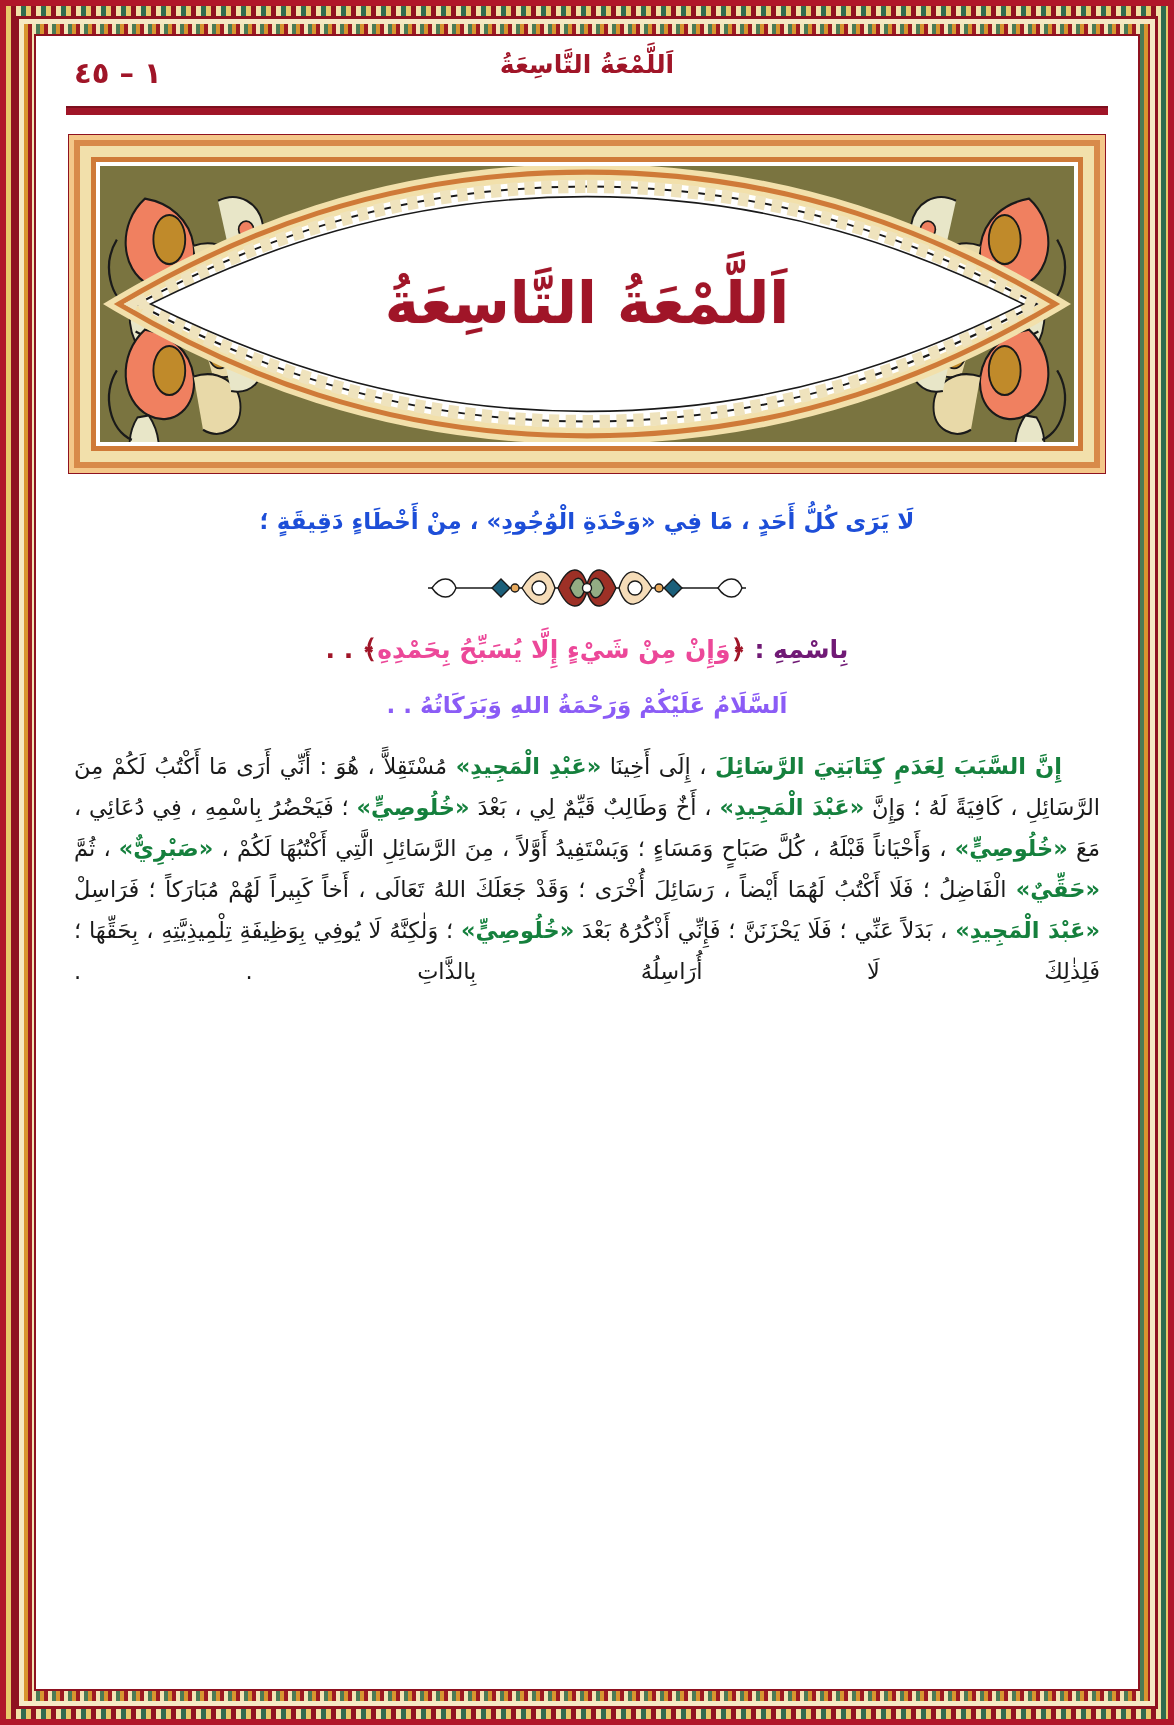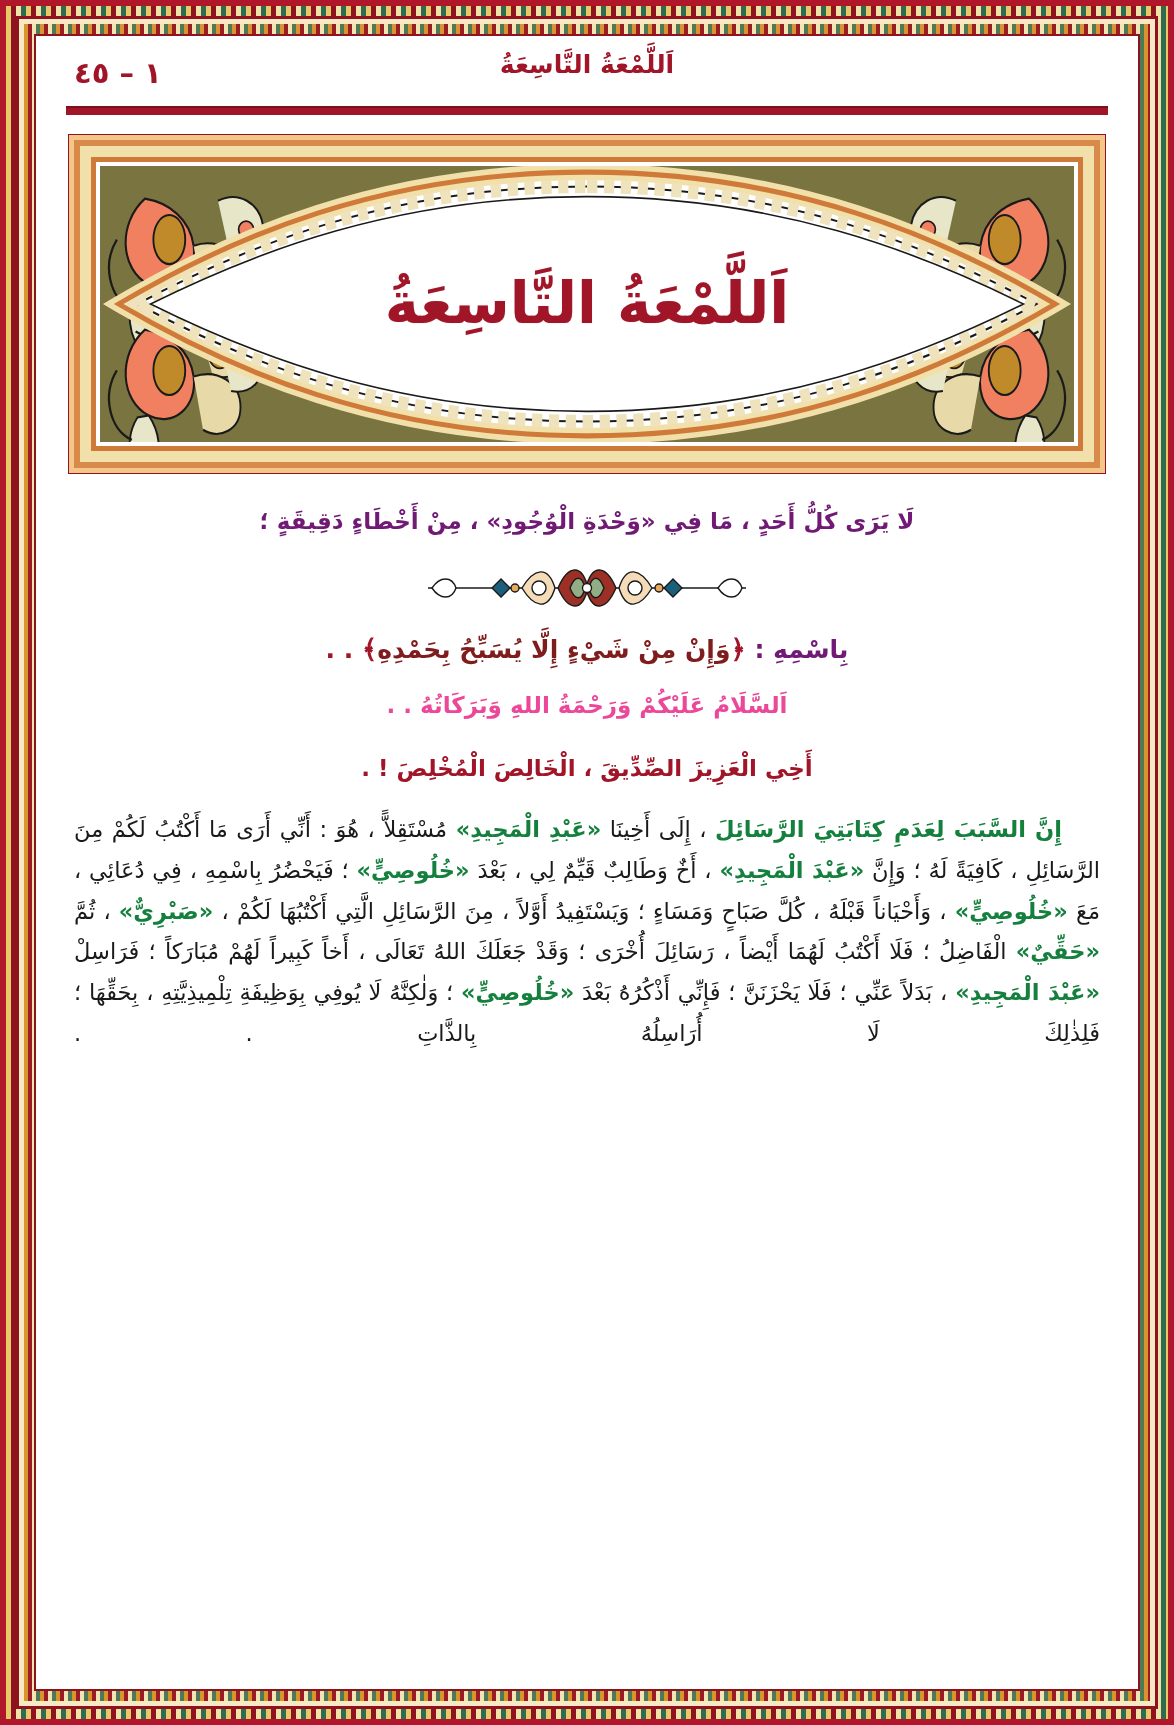--- a/index.html
+++ b/index.html
@@ -112,21 +112,21 @@
   }
 
   
   .content{
     padding:0 34px;
     box-sizing:border-box;
   }
   .intro-block{
     margin-top:26px;
     text-align:center;
-    color:#701a75;
+    color:#1d4ed8;
     font-size:23px;
     font-weight:bold;
     line-height:1.85;
   }
   .intro-block .ln{display:block;}
 
   
   .divider-wrap{
     margin:20px 0 8px 0;
     text-align:center;
@@ -134,27 +134,27 @@
   }
   .divider-wrap svg{display:inline-block;vertical-align:middle;}
 
   .verse-line{
     text-align:center;
     font-size:25px;font-weight:bold;
     line-height:1.7;
     margin-top:6px;
   }
   .verse-basmala{color:#701a75;}
-  .verse-quran{color:#7f1d1d;margin-top:14px;}
+  .verse-quran{color:#ec4899;margin-top:14px;}
   .verse-brk{color:#a01528;font-size:26px;}
   .verse-dots{color:#a01528;}
 
   .salam-line{
     text-align:center;
-    color:#ec4899;
+    color:#8b5cf6;
     font-size:23px;font-weight:bold;
     margin-top:16px;
     line-height:1.6;
   }
   .address-line{
     text-align:center;
     color:#a01528;
     font-size:23px;font-weight:bold;
     margin-top:26px;
     line-height:1.6;
@@ -284,21 +284,20 @@
           </g>
         </svg>
       </div>
 
       <div class="verse-line">
         <span class="verse-basmala">بِاسْمِهِ : </span><span class="verse-brk">﴿</span><span class="verse-quran">وَإِنْ مِنْ شَيْءٍ إِلَّا يُسَبِّحُ بِحَمْدِهِ</span><span class="verse-brk">﴾</span><span class="verse-dots"> . .</span>
       </div>
 
       <div class="salam-line">اَلسَّلَامُ عَلَيْكُمْ وَرَحْمَةُ اللهِ وَبَرَكَاتُهُ . .</div>
 
-      <div class="address-line">أَخِي الْعَزِيزَ الصِّدِّيقَ ، الْخَالِصَ الْمُخْلِصَ ! .</div>
 
       <div class="body-para">
         <span class="lead"></span><span id="body-segments"><span class="hl">إِنَّ السَّبَبَ لِعَدَمِ كِتَابَتِيَ الرَّسَائِلَ</span><span class="blk"> ، إِلَى أَخِينَا </span><span class="hl">«عَبْدِ الْمَجِيدِ»</span><span class="blk"> مُسْتَقِلاًّ ، هُوَ : أَنِّي أَرَى مَا أَكْتُبُ لَكُمْ مِنَ الرَّسَائِلِ ، كَافِيَةً لَهُ ؛ وَإِنَّ </span><span class="hl">«عَبْدَ الْمَجِيدِ»</span><span class="blk"> ، أَخٌ وَطَالِبٌ قَيِّمٌ لِي ، بَعْدَ </span><span class="hl">«خُلُوصِيٍّ»</span><span class="blk"> ؛ فَيَحْضُرُ بِاسْمِهِ ، فِي دُعَائِي ، مَعَ </span><span class="hl">«خُلُوصِيٍّ»</span><span class="blk"> ، وَأَحْيَاناً قَبْلَهُ ، كُلَّ صَبَاحٍ وَمَسَاءٍ ؛ وَيَسْتَفِيدُ أَوَّلاً ، مِنَ الرَّسَائِلِ الَّتِي أَكْتُبُهَا لَكُمْ ، </span><span class="hl">«صَبْرِيٌّ»</span><span class="blk"> ، ثُمَّ </span><span class="hl">«حَقِّيٌ»</span><span class="blk"> الْفَاضِلُ ؛ فَلَا أَكْتُبُ لَهُمَا أَيْضاً ، رَسَائِلَ أُخْرَى ؛ وَقَدْ جَعَلَكَ اللهُ تَعَالَى ، أَخاً كَبِيراً لَهُمْ مُبَارَكاً ؛ فَرَاسِلْ </span><span class="hl">«عَبْدَ الْمَجِيدِ»</span><span class="blk"> ، بَدَلاً عَنِّي ؛ فَلَا يَحْزَنَنَّ ؛ فَإِنِّي أَذْكُرُهُ بَعْدَ </span><span class="hl">«خُلُوصِيٍّ»</span><span class="blk"> ؛ وَلٰكِنَّهُ لَا يُوفِي بِوَظِيفَةِ تِلْمِيذِيَّتِهِ ، بِحَقِّهَا ؛ فَلِذٰلِكَ لَا أُرَاسِلُهُ بِالذَّاتِ . .</span></span>
       </div>
 
       <div class="q-para">
         <span class="lead"></span>
       </div>
 
     </div>

